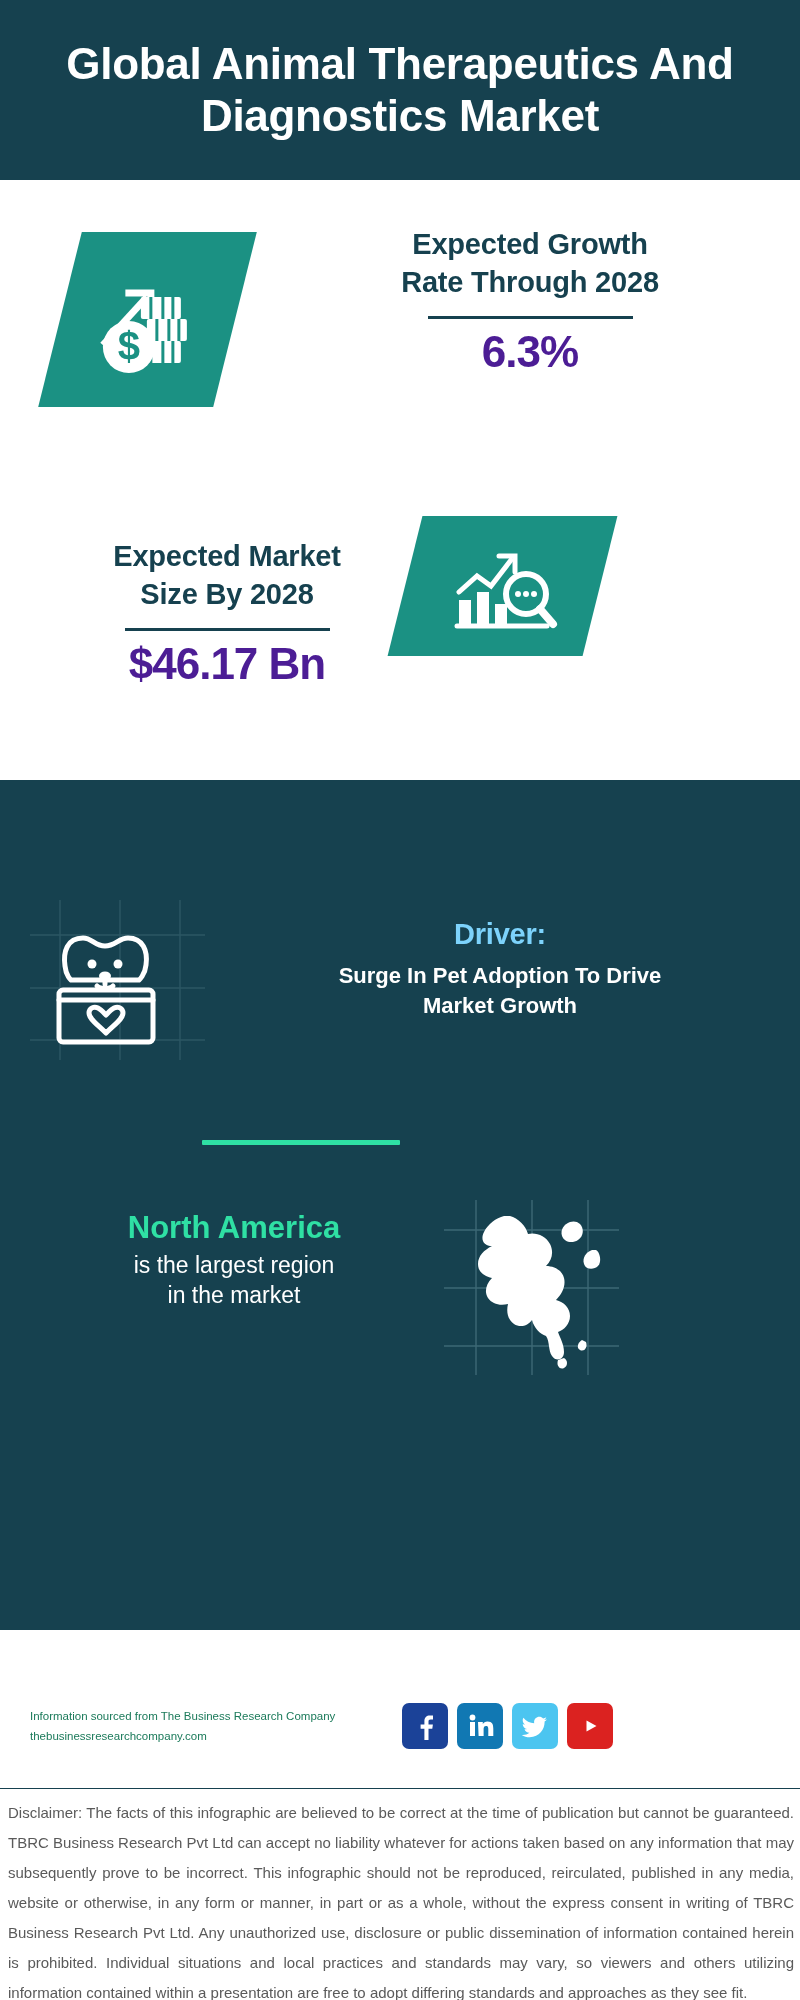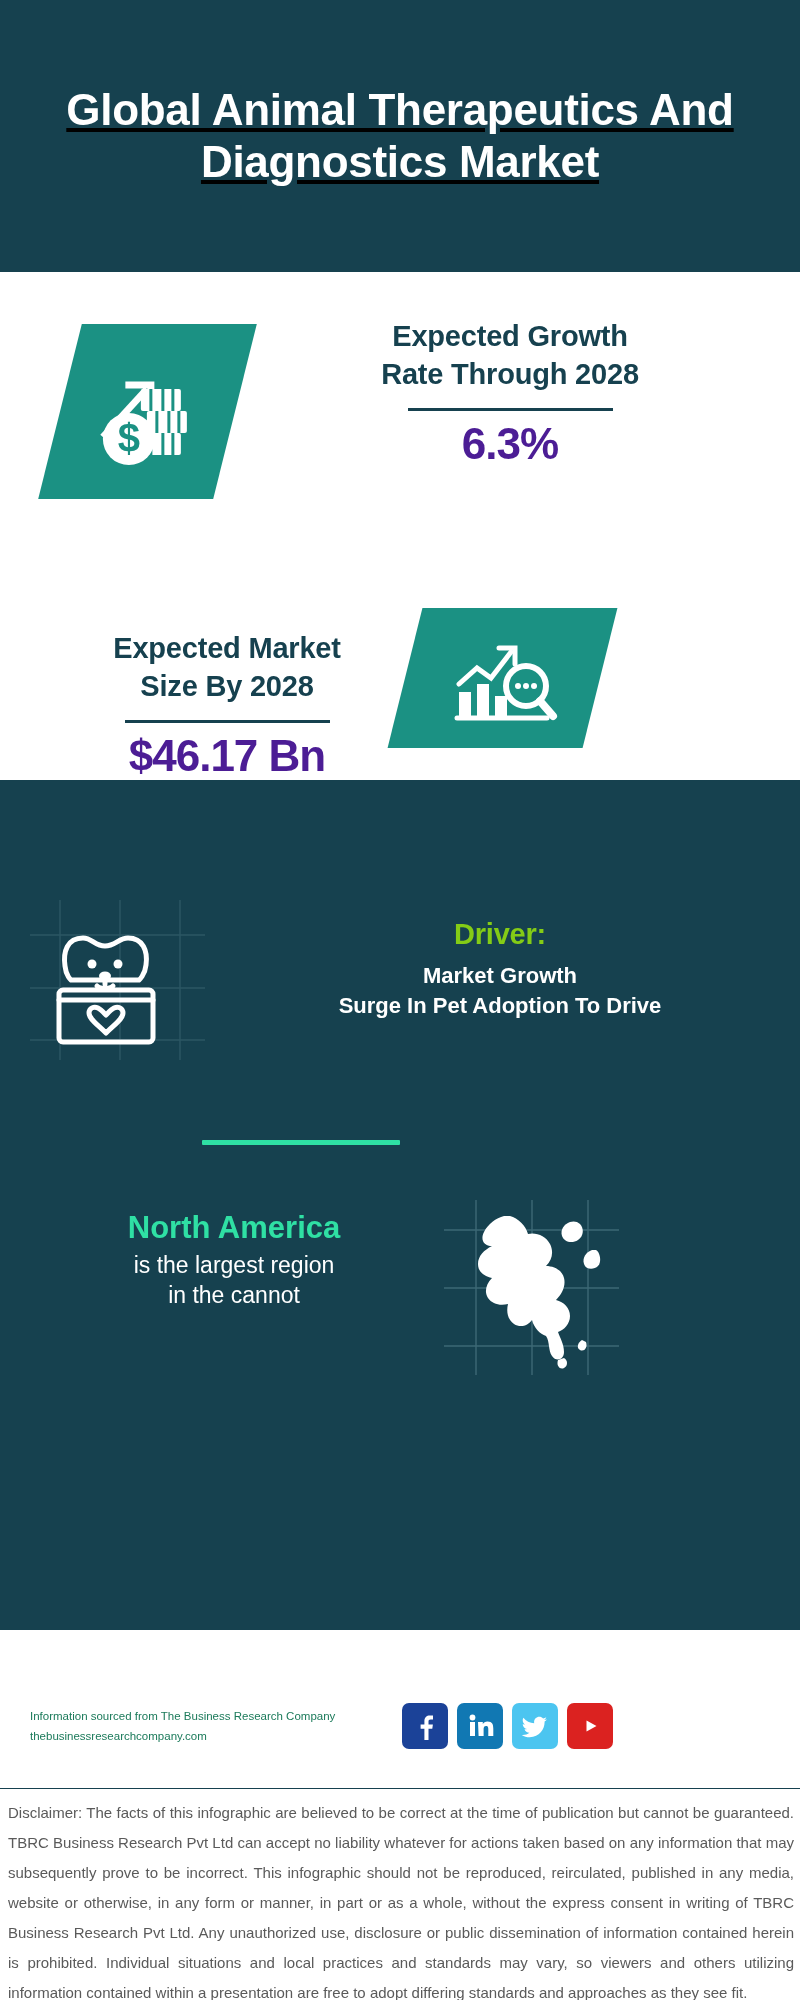--- a/index.html
+++ b/index.html
@@ -4,22 +4,22 @@
 <style>
   * { margin:0; padding:0; box-sizing:border-box; }
   body {
     width:800px; height:2000px; background:#ffffff;
     font-family:"Liberation Sans", sans-serif;
     overflow:hidden; position:relative;
   }
 
   
   .header{
-    width:800px; height:272px; background:#16414f;
-    display:flex; align-items:center; justify-content:center;text-decoration:underline;
+    width:800px; height:180px; background:#16414f;
+    display:flex; align-items:center; justify-content:center;
   }
   .header-title{
     color:#ffffff; font-size:44px; font-weight:bold; line-height:1.18;
     text-align:center; letter-spacing:-0.3px; padding:0 28px;
   }
 
   
   .white-zone{ width:800px; height:531px; background:#ffffff; position:relative; }
 
   
@@ -27,21 +27,21 @@
     position:absolute; background:#1b9183;
     transform:skewX(-14deg);
     display:flex; align-items:center; justify-content:center;
   }
   .tile > svg{ transform:skewX(14deg); }
 
   .tile-growth{ left:60px; top:52px; width:175px; height:175px; }
   .tile-size  { left:405px; top:336px; width:195px; height:140px; }
 
   .stat-text{ position:absolute; text-align:center; }
-  .stat-growth{ left:280px; top:45px; width:460px; }
+  .stat-growth{ left:300px; top:45px; width:460px; }
   .stat-size  { left:42px;  top:316px; width:370px;margin-top:41px; }
 
   .stat-label{
     color:#16414f; font-size:29px; font-weight:bold;
     line-height:1.32; letter-spacing:-0.2px;
   }
   .stat-rule{
     height:3px; background:#16414f; width:205px;
     margin:14px auto 10px auto;
   }
@@ -59,21 +59,21 @@
 
   .grid-deco{ position:absolute; opacity:.30; }
 
   
   .driver-row{
     position:absolute; left:0; top:120px; width:800px; height:185px;
   }
   .dog-icon{ position:absolute; left:45px; top:18px; }
   .driver-text{ position:absolute; left:215px; top:18px; width:570px; text-align:center; }
   .driver-head{
-    color:#84cc16; font-size:29px; font-weight:bold; letter-spacing:-0.2px;
+    color:#7dd3fc; font-size:29px; font-weight:bold; letter-spacing:-0.2px;
   }
   .driver-body{
     color:#ffffff; font-size:22px; font-weight:bold; line-height:1.38;
     margin-top:10px;
   }
 
   .mint-divider{
     position:absolute; left:202px; top:360px; width:198px; height:5px;
     background:#2fe0a4; border-radius:1px;
   }
@@ -263,34 +263,34 @@
           <path d="M14 82 L108 82"></path>
           <path d="M61 115 C52 106 44 101 44 95 C44 90 49 88 53 90 C56 91.5 59 95 61 97
                    C63 95 66 91.5 69 90 C73 88 78 90 78 95 C78 101 70 106 61 115 Z"></path>
         </g>
       </svg>
     </div>
 
     <div class="driver-text">
       <div class="driver-head">Driver:</div>
       <div class="driver-body">
+        <div>Surge In Pet Adoption To Drive</div>
         <div>Market Growth</div>
-        <div>Surge In Pet Adoption To Drive</div>
       </div>
     </div>
   </div>
 
   <div class="mint-divider"></div>
 
   <div class="region-row">
     <div class="region-text">
       <div class="region-name">North America</div>
       <div class="region-sub">
         <div>is the largest region</div>
-        <div>in the cannot</div>
+        <div>in the market</div>
       </div>
     </div>
 
     <div class="map-wrap">
       <svg width="175" height="175" viewBox="0 0 175 175">
         <g stroke="#5d8894" stroke-width="1.4" fill="none" opacity="0.55">
           <line x1="32" y1="0" x2="32" y2="175"></line>
             <line x1="88" y1="0" x2="88" y2="175"></line>
           <line x1="144" y1="0" x2="144" y2="175"></line>
           <line x1="0" y1="30" x2="175" y2="30"></line>

